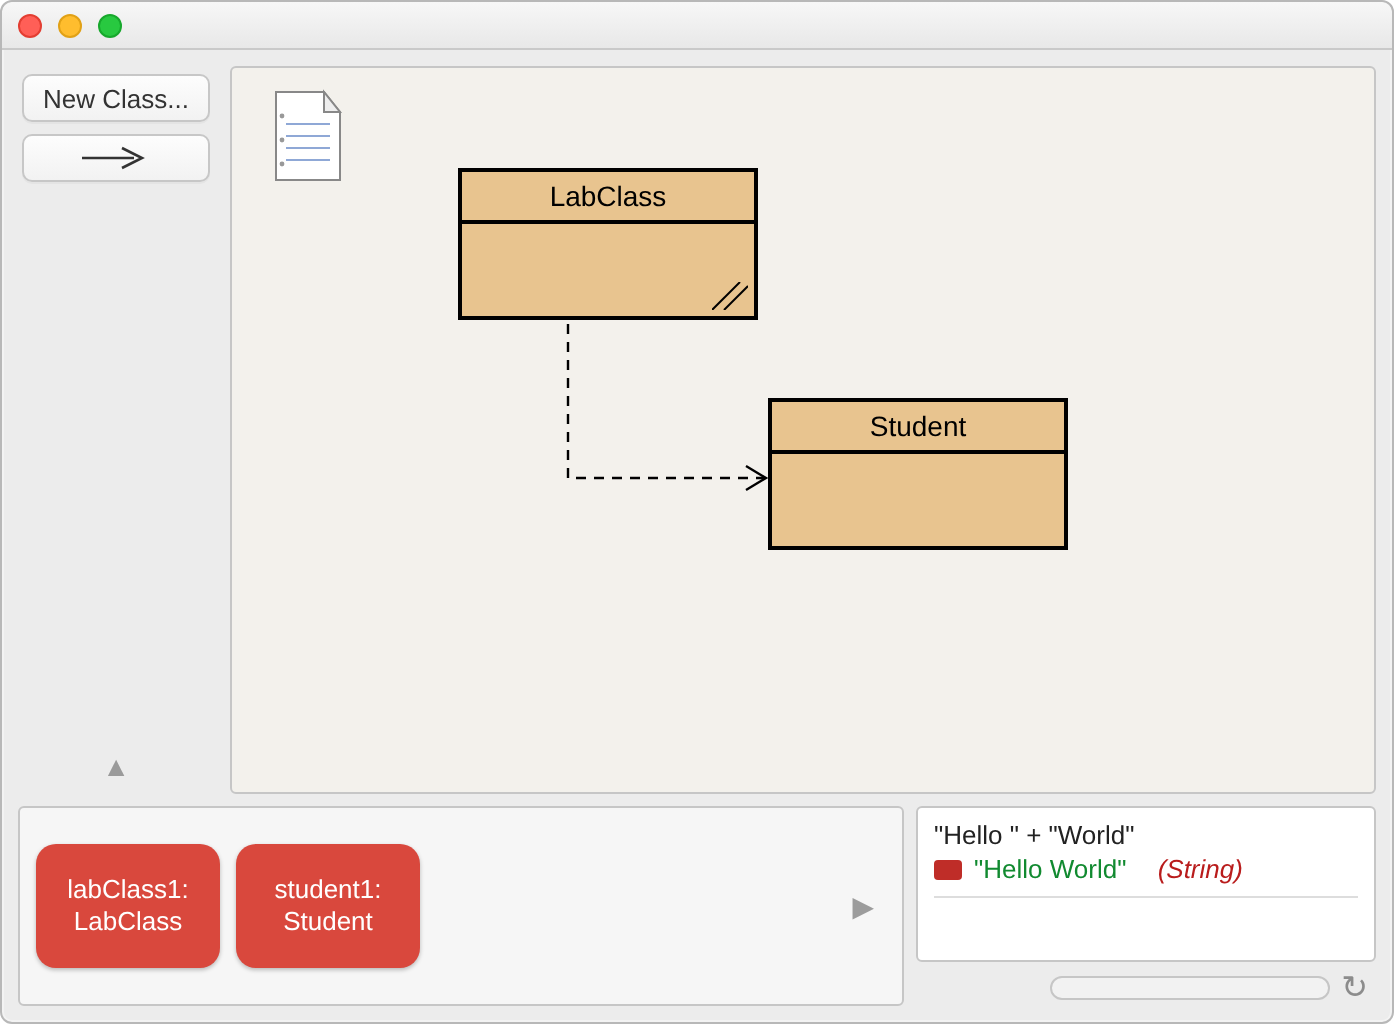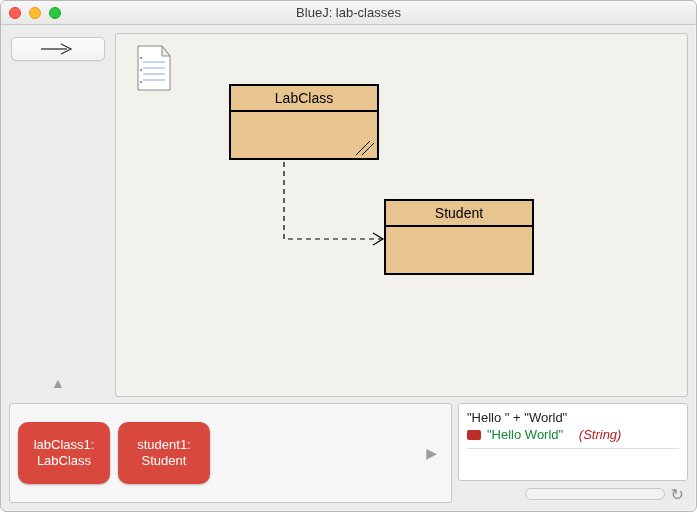--- a/index.html
+++ b/index.html
@@ -208,28 +208,30 @@
 <body>
 
 <div class="window">
 
   <div class="titlebar">
     <div class="traffic">
       <div class="dot red"></div>
       <div class="dot yellow"></div>
       <div class="dot green"></div>
     </div>
-    <div class="title">BlueJ:  lab-classes</div>
   </div>
 
   <div class="content">
 
     <div class="upper">
 
       <div class="sidebar">
+        <div class="mac-btn">
+          <span>New Class...</span>
+        </div>
         <div class="mac-btn arrow-btn">
           <svg width="38" height="12">
             <line x1="2" y1="6" x2="28" y2="6" stroke="#333" stroke-width="1.3"></line>
             <polyline points="22,1 32,6 22,11" fill="none" stroke="#333" stroke-width="1.3"></polyline>
           </svg>
         </div>
         <div class="collapse-triangle">▲</div>
       </div>
 
       <div class="canvas">

